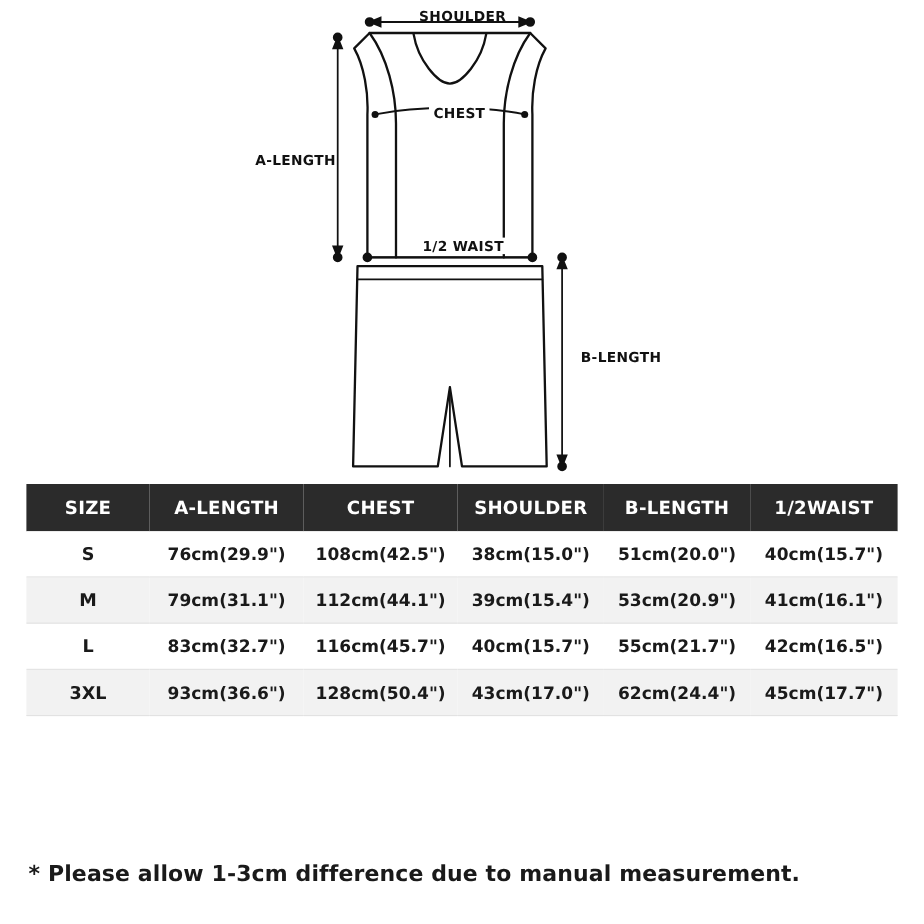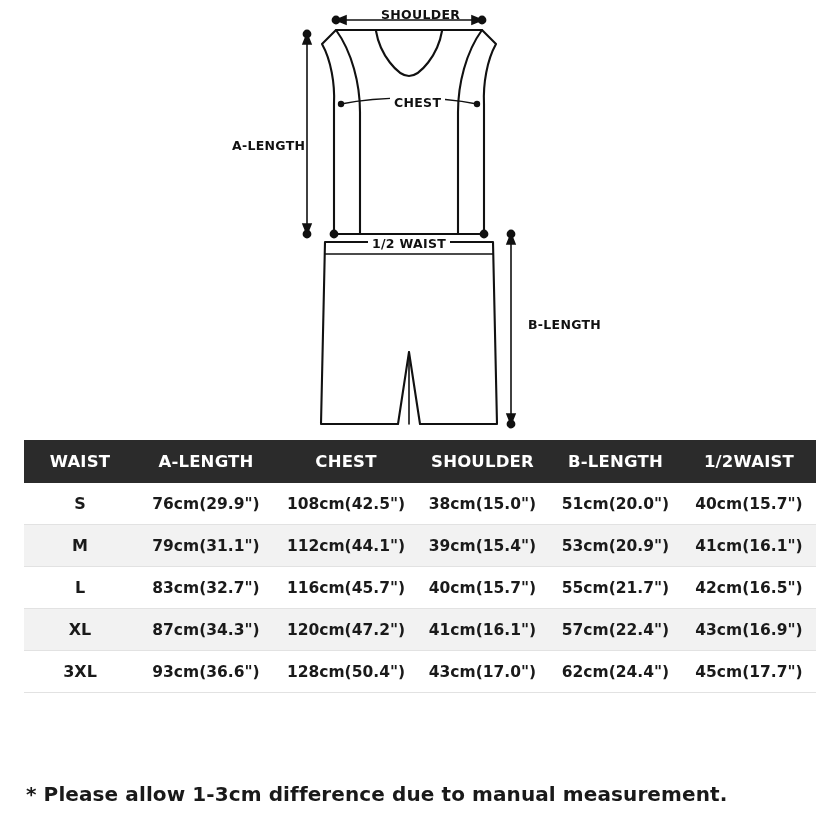--- a/index.html
+++ b/index.html
@@ -152,29 +152,29 @@
         <circle cx="511" cy="424" r="3.6"></circle>
       </g>
     </svg>
 
     <div class="diag-label" style="left:381px; top:7px;">SHOULDER</div>
 
     <div class="diag-label on-white" style="left:390px; top:95px;">CHEST</div>
 
     <div class="diag-label" style="left:232px; top:138px;">A-LENGTH</div>
 
-    <div class="diag-label on-white" style="left:368px; top:216px;margin-top:20px;">1/2 WAIST</div>
+    <div class="diag-label on-white" style="left:380px; top:216px;">1/2 WAIST</div>
 
     <div class="diag-label" style="left:528px; top:317px;">B-LENGTH</div>
   </div>
 
   <table id="size-table">
     <thead>
       <tr>
-        <th style="width:112px;">WAIST</th>
+        <th style="width:112px;">SIZE</th>
         <th style="width:140px;">A-LENGTH</th>
         <th style="width:140px;">CHEST</th>
         <th style="width:133px;">SHOULDER</th>
         <th style="width:133px;">B-LENGTH</th>
         <th style="width:134px;margin-top:14px;">1/2WAIST</th>
       </tr>
     </thead>
     <tbody>
       <tr>
         <td class="size-cell">S</td>
@@ -194,28 +194,20 @@
       </tr>
       <tr>
         <td class="size-cell">L</td>
         <td>83cm(32.7")</td>
         <td>116cm(45.7")</td>
         <td>40cm(15.7")</td>
         <td>55cm(21.7")</td>
         <td>42cm(16.5")</td>
       </tr>
       <tr>
-        <td class="size-cell">XL</td>
-        <td>87cm(34.3")</td>
-        <td>120cm(47.2")</td>
-        <td>41cm(16.1")</td>
-        <td>57cm(22.4")</td>
-        <td>43cm(16.9")</td>
-      </tr>
-      <tr>
         <td class="size-cell">3XL</td>
         <td>93cm(36.6")</td>
         <td>128cm(50.4")</td>
         <td>43cm(17.0")</td>
         <td>62cm(24.4")</td>
         <td>45cm(17.7")</td>
       </tr>
     </tbody>
   </table>
 

